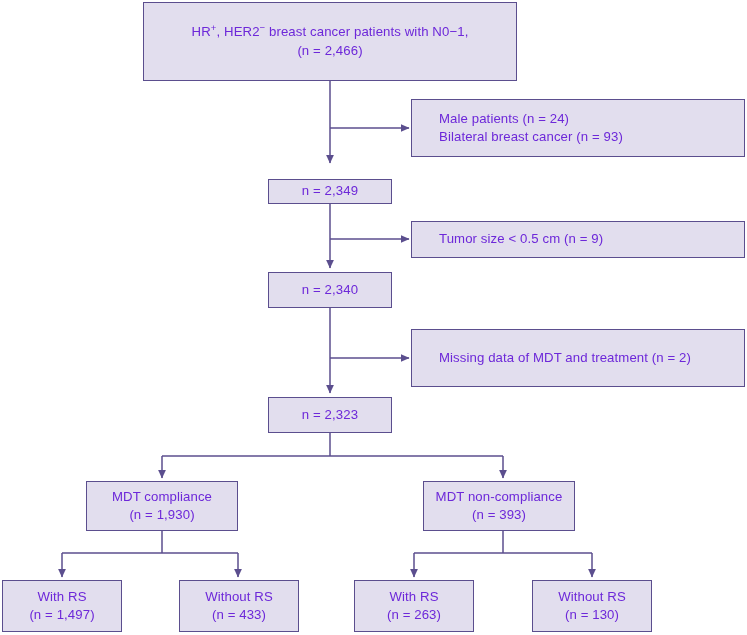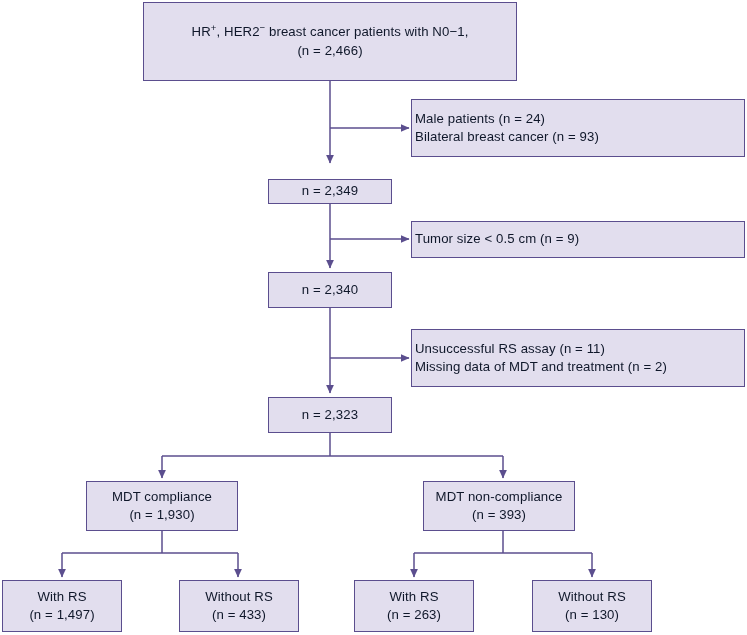--- a/index.html
+++ b/index.html
@@ -25,32 +25,32 @@
   }
   .node {
     position: absolute;
     box-sizing: border-box;
     background: #E2DEEE;
     border: 1.4px solid #5B4E8E;
     display: flex;
     flex-direction: column;
     align-items: center;
     justify-content: center;
-    color: #0f172a;
+    color: #6d28d9;
     font-size: 13.2px;
     line-height: 18.5px;
     letter-spacing: 0.1px;
   }
   .node .line {
     display: block;
     white-space: nowrap;
   }
   .node.left-align {
     align-items: flex-start;
-    padding-left: 3px;
+    padding-left: 27px;
   }
   sup {
     font-size: 9.5px;
     vertical-align: super;
     line-height: 0;
   }
 </style>
 </head>
 <body>
 
@@ -111,21 +111,20 @@
 
   <div class="node left-align" style="left:411px; top:221px; width:334px; height:37px;">
     <span class="line">Tumor size &lt; 0.5 cm (n = 9)</span>
   </div>
 
   <div class="node" style="left:268px; top:272px; width:124px; height:36px;">
     <span class="line">n = 2,340</span>
   </div>
 
   <div class="node left-align" style="left:411px; top:329px; width:334px; height:58px;">
-    <span class="line">Unsuccessful RS assay (n = 11)</span>
     <span class="line">Missing data of MDT and treatment (n = 2)</span>
   </div>
 
   <div class="node" style="left:268px; top:397px; width:124px; height:36px;">
     <span class="line">n = 2,323</span>
   </div>
 
   <div class="node" style="left:86px; top:481px; width:152px; height:50px;">
     <span class="line">MDT compliance</span>
     <span class="line">(n = 1,930)</span>

